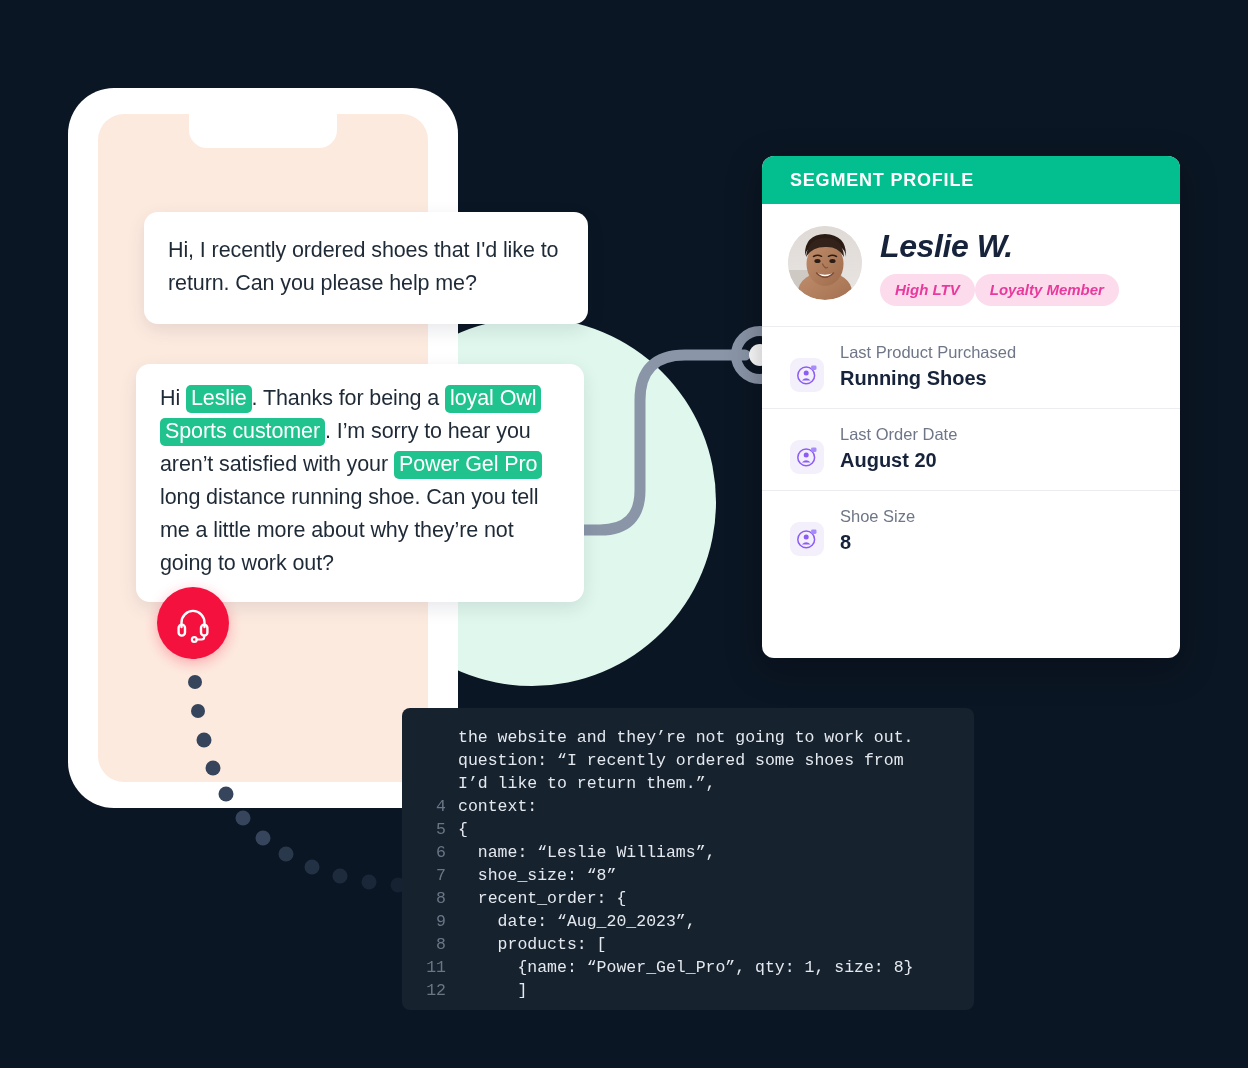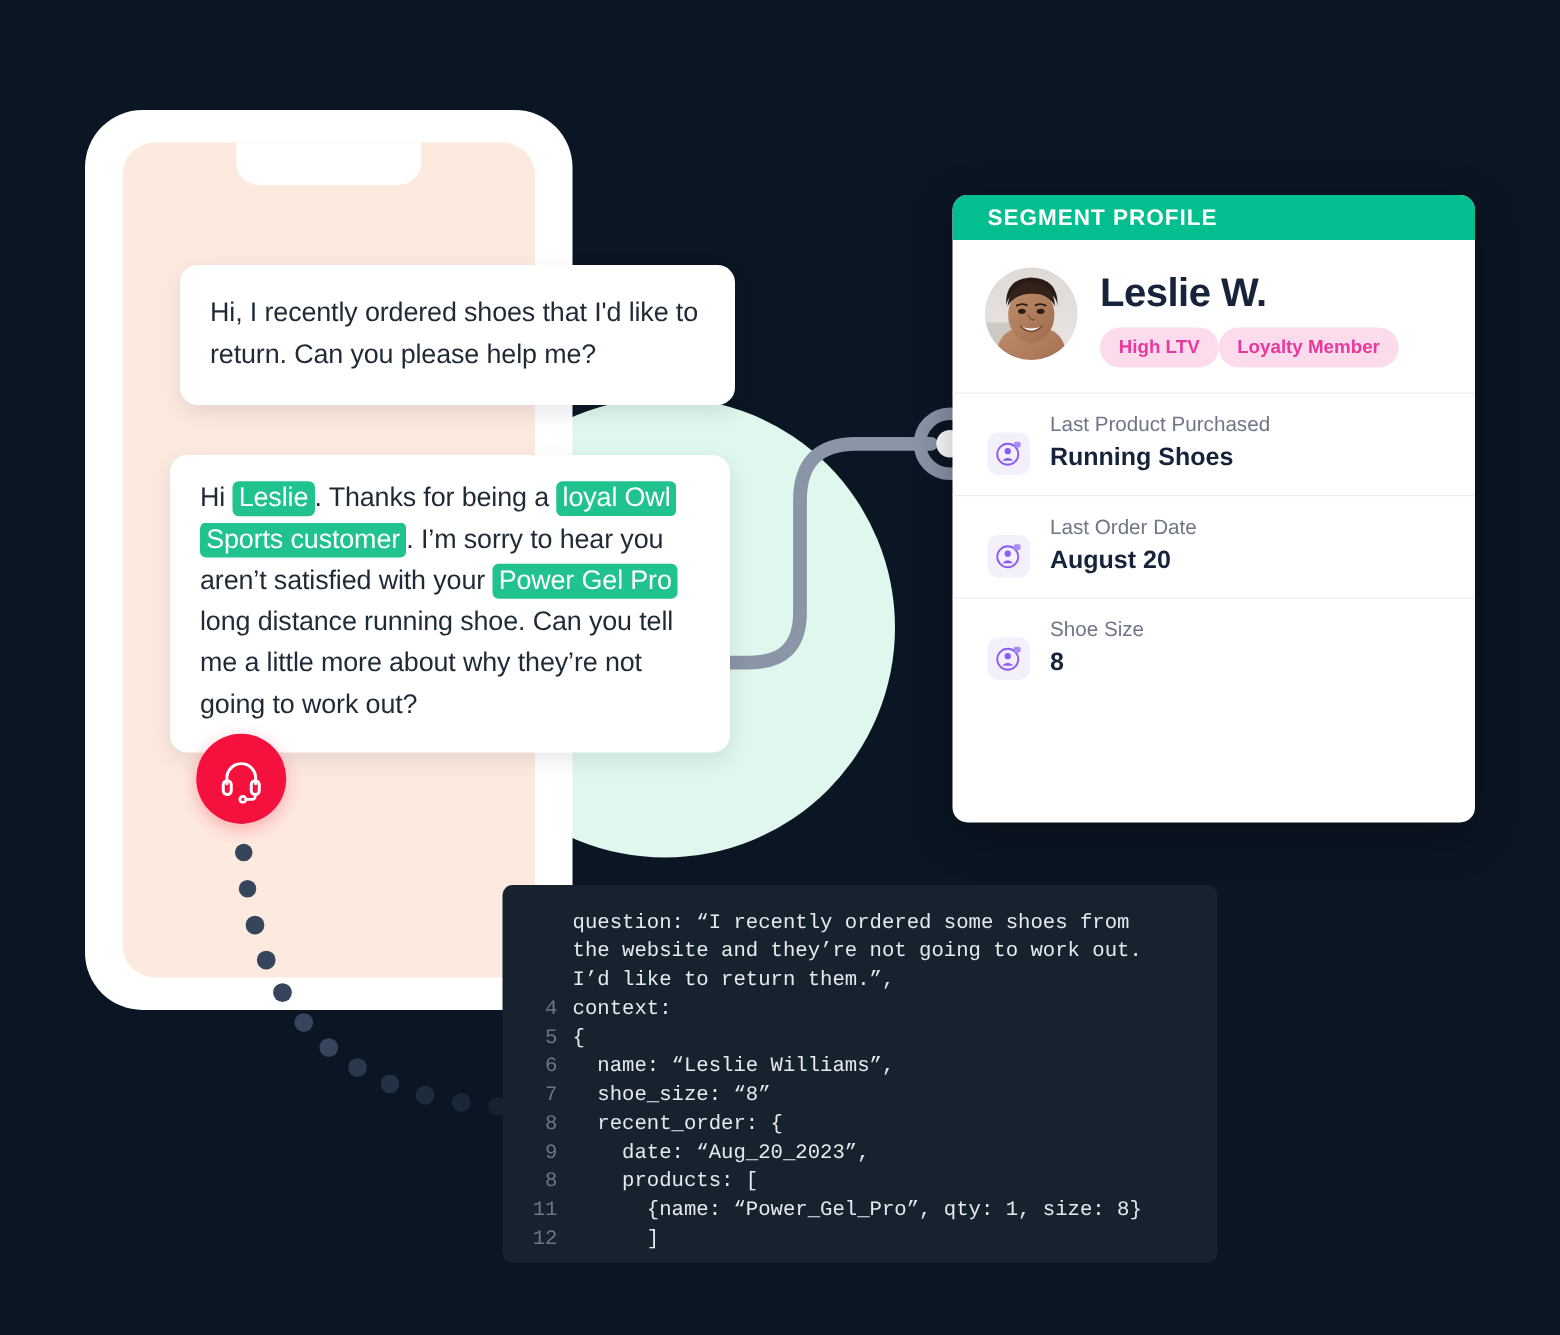--- a/index.html
+++ b/index.html
@@ -78,31 +78,32 @@
   
   .profile-card {
     position: absolute; left: 762px; top: 156px;
     width: 418px; height: 502px;
     background: #FFFFFF;
     border-radius: 12px;
     overflow: hidden;
     box-shadow: 0 10px 36px rgba(0,0,0,0.30);
   }
   .card-header {
-    height: 36px; background: #03BE8E;
+    height: 48px; background: #03BE8E;
     display: flex; align-items: center;
     padding-left: 28px;
   }
   .card-header-title {
     color: #FFFFFF; font-size: 18px; font-weight: bold;
     letter-spacing: 0.8px;
   }
   .card-identity {
     display: flex; align-items: flex-start;
     padding: 22px 22px 20px 26px;
+    font-style: italic;
   }
   .avatar {
     width: 74px; height: 74px; border-radius: 50%;
     flex: 0 0 74px;
     overflow: hidden; background: #E6E2DE;
     position: relative;
   }
   .avatar svg { display:block; width: 100%; height: 100%; }
   .identity-text { margin-left: 18px; padding-top: 2px; }
   .person-name {
@@ -310,25 +311,25 @@
         <span class="row-label">Shoe Size</span>
         <span class="row-value" style="display:block">8</span>
       </span>
     </div>
 
   </div>
 
   <div class="code-panel" id="code-panel">
       <div class="code-line">
         <span class="ln"></span>
+        <span class="code-text">the website and they’re not going to work out.</span>
+      </div>
+      <div class="code-line">
+        <span class="ln"></span>
         <span class="code-text">question: “I recently ordered some shoes from</span>
-      </div>
-      <div class="code-line">
-        <span class="ln"></span>
-        <span class="code-text">the website and they’re not going to work out.</span>
       </div>
       <div class="code-line">
         <span class="ln"></span>
         <span class="code-text">I’d like to return them.”,</span>
       </div>
       <div class="code-line">
         <span class="ln">4</span>
         <span class="code-text">context:</span>
       </div>
       <div class="code-line">

